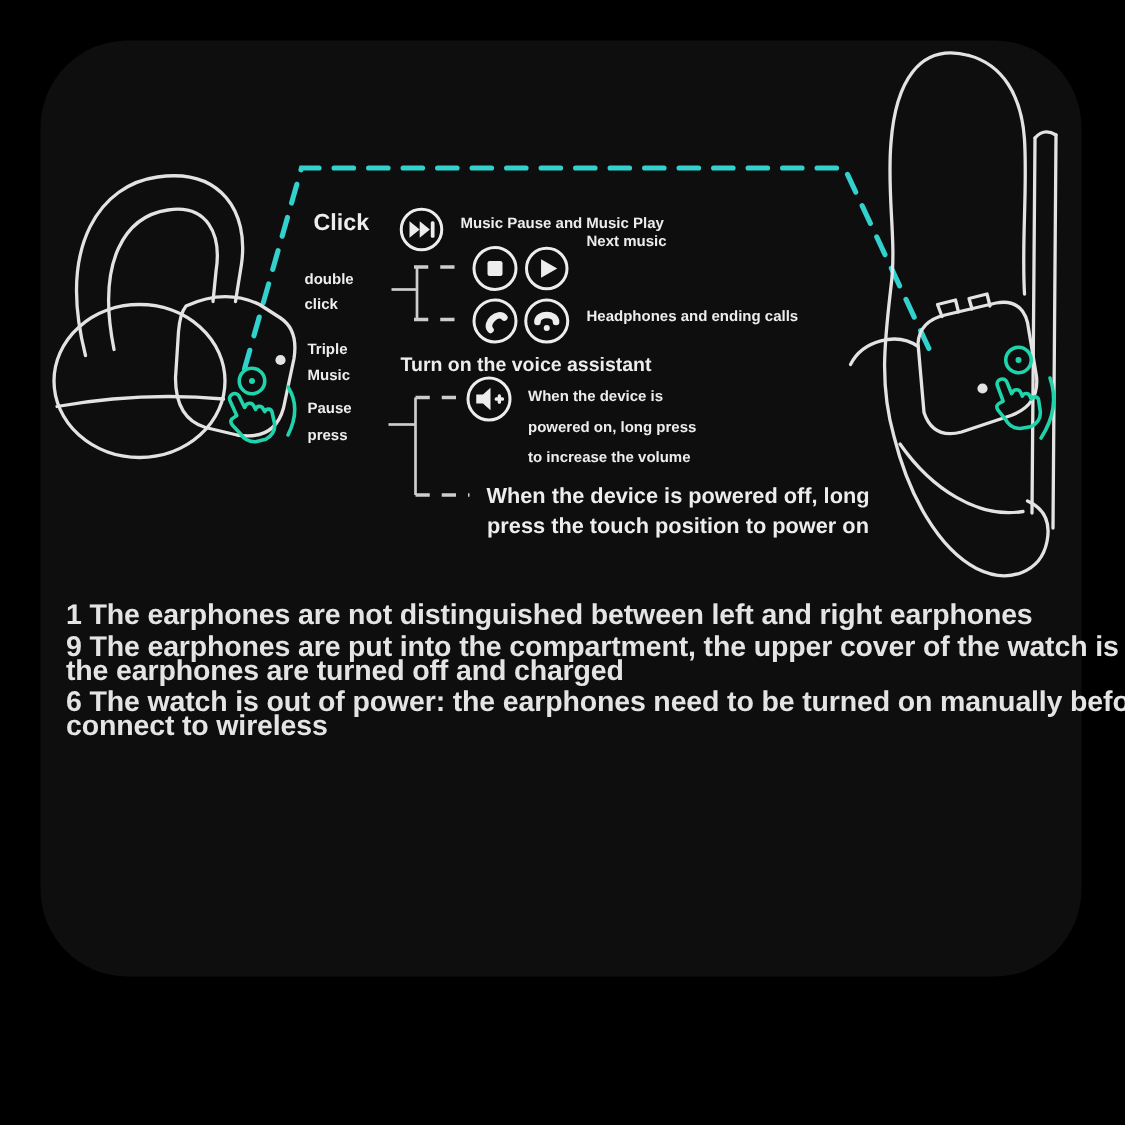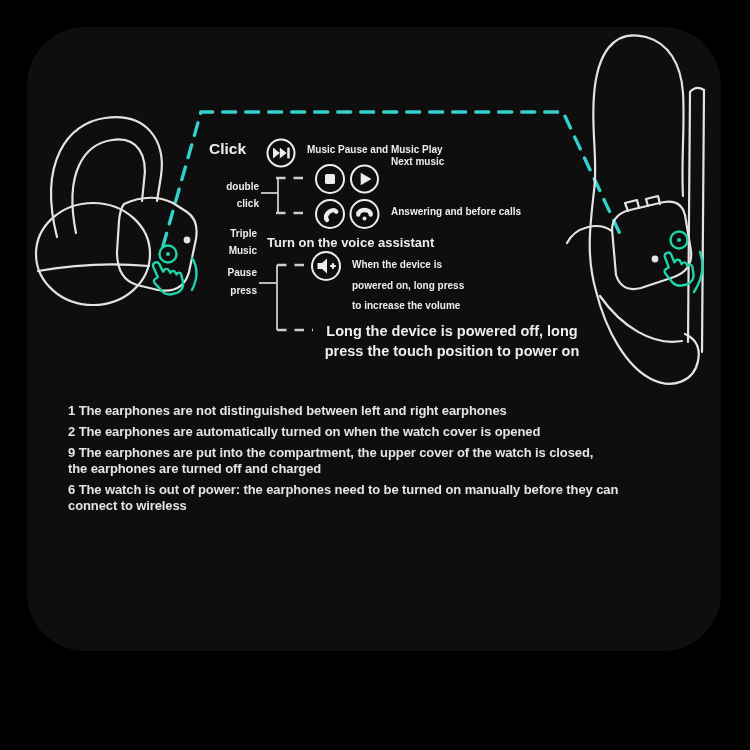--- a/index.html
+++ b/index.html
@@ -21,27 +21,27 @@
   .ph{stroke:var(--c-ink);fill:none;stroke-width:4.4;stroke-linecap:round}
   .dash-a{stroke:var(--c-accent);stroke-width:3.4;fill:none;stroke-dasharray:13 10;stroke-linecap:round}
   .dash-m{stroke:var(--c-muted);stroke-width:2.4;fill:none;stroke-dasharray:9.5 8}
   .sol-m{stroke:var(--c-muted);stroke-width:1.8;fill:none}
   .teal{stroke:var(--c-accent2);fill:none;stroke-width:2.4;stroke-linejoin:round;stroke-linecap:round}
   .teal-fill{fill:var(--c-accent2);stroke:none}
   .dot{fill:var(--c-line);stroke:none}
 
   
   .t{position:absolute;font-weight:bold;white-space:pre;line-height:16px;font-size:10px;}
-  .lbl{white-space:pre-line;text-align:right;}
+  .lbl{white-space:pre-line;text-align:left;}
   .title{position:absolute;left:300px;top:71px;width:178px;text-align:center;
          background:var(--c-panel);font-weight:bold;font-size:23px;line-height:28px;z-index:3;}
   .mlt{white-space:pre-line;}
   .notes{position:absolute;left:44px;top:403px;width:670px;}
-  .note{font-weight:bold;font-size:13px;line-height:16px;white-space:pre;
-        color:#e4e4e4;margin-bottom:5px;letter-spacing:-0.1px;margin-left:24px;}
+  .note{font-weight:bold;font-size:19px;line-height:16px;white-space:pre;
+        color:#e4e4e4;margin-bottom:5px;letter-spacing:-0.1px;}
 </style>
 </head>
 <body>
 
 <div class="panel"></div>
 
 <svg class="art-layer" viewBox="0 0 750 750" aria-hidden="true">
   <defs>
     <g id="hand">
       <path fill="none" stroke-linejoin="round" d="M2,16 L0,5 A3.4,3.4 0 0 1 6.6,3.6 L8.4,12 L9,11.6 A3,3 0 0 1 14.6,12.6 L15.2,15
@@ -137,34 +137,33 @@
 
 <div class="title">
 </div>
 
 <div class="t" style="left:209px;top:141px;font-size:15.5px;">Click</div>
 <div class="t" style="left:307px;top:142px;">Music Pause and Music Play</div>
 
 <div class="t lbl" style="left:203px;top:179px;width:56px;line-height:16.5px;">double
 click</div>
 <div class="t" style="left:391px;top:154px;">Next music</div>
-<div class="t" style="left:391px;top:204px;">Answering and before calls</div>
+<div class="t" style="left:391px;top:204px;">Headphones and ending calls</div>
 
 <div class="t lbl" style="left:205px;top:226px;width:52px;line-height:16.5px;">Triple
 Music</div>
 <div class="t" style="left:267px;top:235px;font-size:13px;">Turn on the voice assistant</div>
 
 <div class="t lbl" style="left:205px;top:264px;width:52px;line-height:18px;">Pause
 press</div>
 <div class="t mlt" style="left:352px;top:255px;line-height:20.5px;">When the device is
 powered on, long press
 to increase the volume</div>
-<div class="t mlt" style="left:322px;top:321px;width:260px;line-height:20px;font-size:14.5px;text-align:center;">Long the device is powered off, long
+<div class="t mlt" style="left:322px;top:321px;width:260px;line-height:20px;font-size:14.5px;text-align:center;">When the device is powered off, long
 press the touch position to power on</div>
 
 <div class="notes">
   <div class="note">1 The earphones are not distinguished between left and right earphones</div>
-  <div class="note">2 The earphones are automatically turned on when the watch cover is opened</div>
   <div class="note">9 The earphones are put into the compartment, the upper cover of the watch is closed,
 the earphones are turned off and charged</div>
   <div class="note">6 The watch is out of power: the earphones need to be turned on manually before they can
 connect to wireless</div>
 </div>
 
 </body></html>

